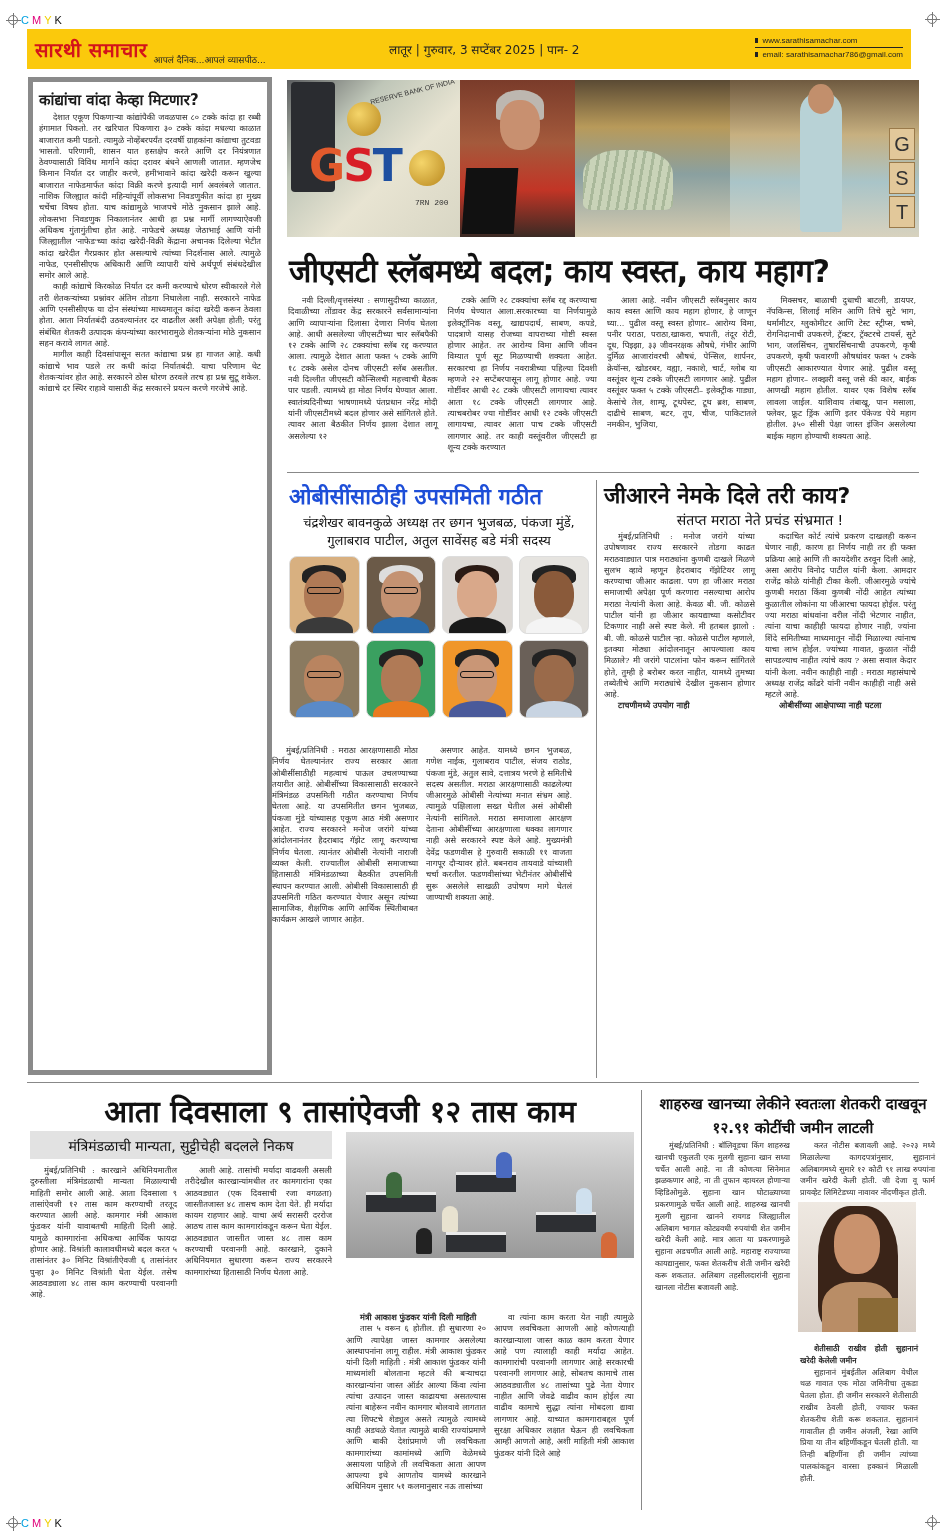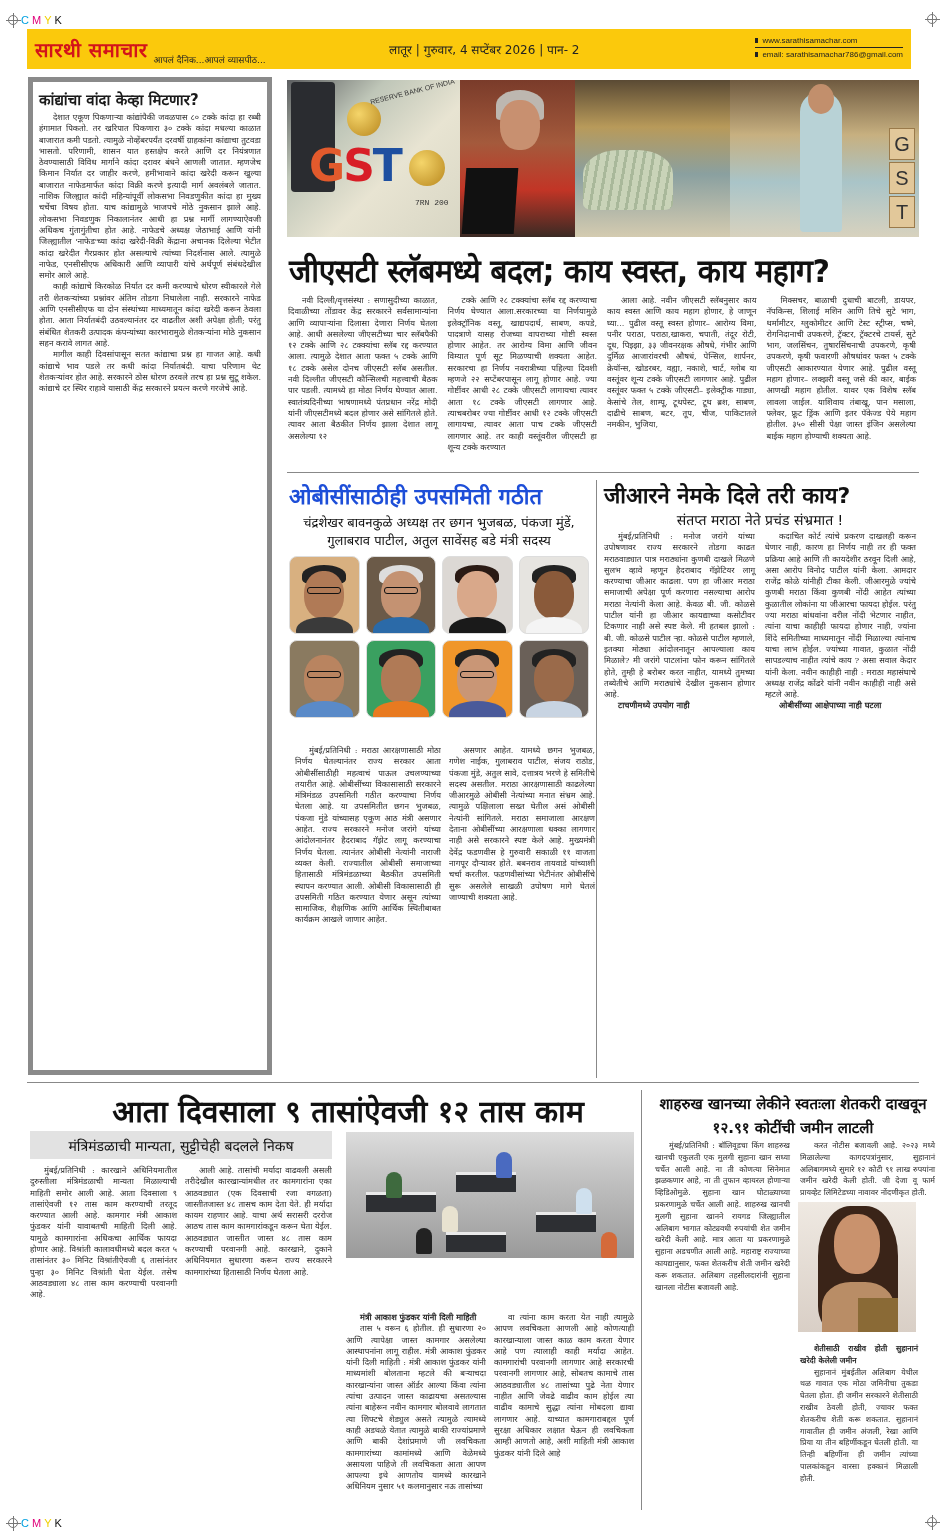--- a/index.html
+++ b/index.html
@@ -59,30 +59,30 @@
 
   
   .obc-head { position: absolute; left: 289px; top: 480px; font-family: "DejaVu Sans", sans-serif; font-weight: bold; font-size: 22px; color: #1d4ed8; white-space: nowrap; }
   .obc-sub { position: absolute; left: 289px; top: 514px; width: 300px; font-family: "DejaVu Sans", sans-serif; font-size: 13px; line-height: 18px; color: #111; text-align: center; }
   .portraits { position: absolute; left: 289px; top: 556px; width: 300px; display: grid; grid-template-columns: repeat(4, 1fr); gap: 6px 6px; }
   .portrait { height: 78px; border-radius: 8px; position: relative; overflow: hidden; border: 1px solid #ddd; }
   .portrait .face { position: absolute; left: 50%; top: 14px; width: 40px; height: 48px; margin-left: -20px; border-radius: 46%; background: #b07a56; }
   .portrait .shirt { position: absolute; left: 6px; right: 6px; bottom: -10px; height: 26px; border-radius: 50% 50% 0 0; }
   .portrait .hair { position: absolute; left: 50%; top: 8px; width: 44px; height: 20px; margin-left: -22px; border-radius: 50% 50% 30% 30%; background: #222; }
   .portrait .specs { position: absolute; left: 50%; top: 30px; width: 34px; height: 7px; margin-left: -17px; border: 1.5px solid #111; border-radius: 3px; }
-  .cols2-obc { position: absolute; left: 295px; top: 745px; width: 300px; display: grid; grid-template-columns: 1fr 1fr; column-gap: 8px; }
+  .cols2-obc { position: absolute; left: 272px; top: 745px; width: 300px; display: grid; grid-template-columns: 1fr 1fr; column-gap: 8px; }
 
   
   .gr-head { position: absolute; left: 604px; top: 479px; font-family: "DejaVu Sans", sans-serif; font-size: 22px; color: #111; white-space: nowrap; }
   .gr-sub { position: absolute; left: 604px; top: 510px; width: 312px; text-align: center; font-family: "DejaVu Sans", sans-serif; font-size: 14px; color: #111; }
   .cols2-gr { position: absolute; left: 604px; top: 531px; width: 312px; display: grid; grid-template-columns: 1fr 1fr; column-gap: 10px; }
   .sub-bold { font-weight: bold; text-indent: 14px; }
 
   
-  .work-head { position: absolute; left: 48px; top: 1090px; width: 600px; text-align: center; font-family: "DejaVu Sans", sans-serif; font-size: 30px; color: #111; white-space: nowrap; }
+  .work-head { position: absolute; left: 40px; top: 1090px; width: 600px; text-align: center; font-family: "DejaVu Sans", sans-serif; font-size: 30px; color: #111; white-space: nowrap; }
   .work-sub { position: absolute; left: 30px; top: 1131px; width: 302px; height: 28px; background: #e2e2e2; font-family: "DejaVu Sans", sans-serif; font-size: 14px; display: flex; align-items: center; justify-content: center; color: #111; }
   .cols2-work { position: absolute; left: 30px; top: 1165px; width: 302px; display: grid; grid-template-columns: 1fr 1fr; column-gap: 8px; }
   .office-img { position: absolute; left: 346px; top: 1132px; width: 288px; height: 126px; overflow: hidden; background: linear-gradient(180deg, #dcdcdc 0%, #bfbfbf 40%, #9a9a9a 100%); }
   .office-img .desk { position: absolute; height: 20px; background: #2d2f33; border-top: 3px solid #eaeaea; }
   .office-img .person { position: absolute; width: 16px; height: 26px; border-radius: 8px 8px 2px 2px; }
   .cols2-work2 { position: absolute; left: 346px; top: 1312px; width: 288px; display: grid; grid-template-columns: 1fr 1fr; column-gap: 8px; }
 
   
   .sk-head { position: absolute; left: 648px; top: 1092px; width: 290px; text-align: center; font-family: "DejaVu Sans", sans-serif; font-weight: bold; font-size: 15px; line-height: 24px; color: #111; }
   .cols2-sk { position: absolute; left: 655px; top: 1140px; width: 280px; display: grid; grid-template-columns: 1fr 1fr; column-gap: 10px; }
@@ -114,21 +114,21 @@
     <span class="cm-y">Y</span>
     <span class="cm-k">K</span>
 </div>
 <div class="reg reg-right" style="top:1517px;">
     <span class="cross"></span>
   </div>
 
 <header class="masthead">
   <span class="brand">सारथी समाचार</span>
   <span class="tagline">आपलं दैनिक...आपलं व्यासपीठ...</span>
-  <span class="dateline">लातूर | गुरुवार, 4 सप्टेंबर  2026 | पान- 2</span>
+  <span class="dateline">लातूर | गुरुवार, 3 सप्टेंबर  2025 | पान- 2</span>
   <div class="contact">
     <div class="sep">
         <span class="bullet"></span>
         <span>www.sarathisamachar.com</span>
       </div>
     <div>
         <span class="bullet"></span>
         <span>email: sarathisamachar786@gmail.com</span>
       </div>
   </div>

